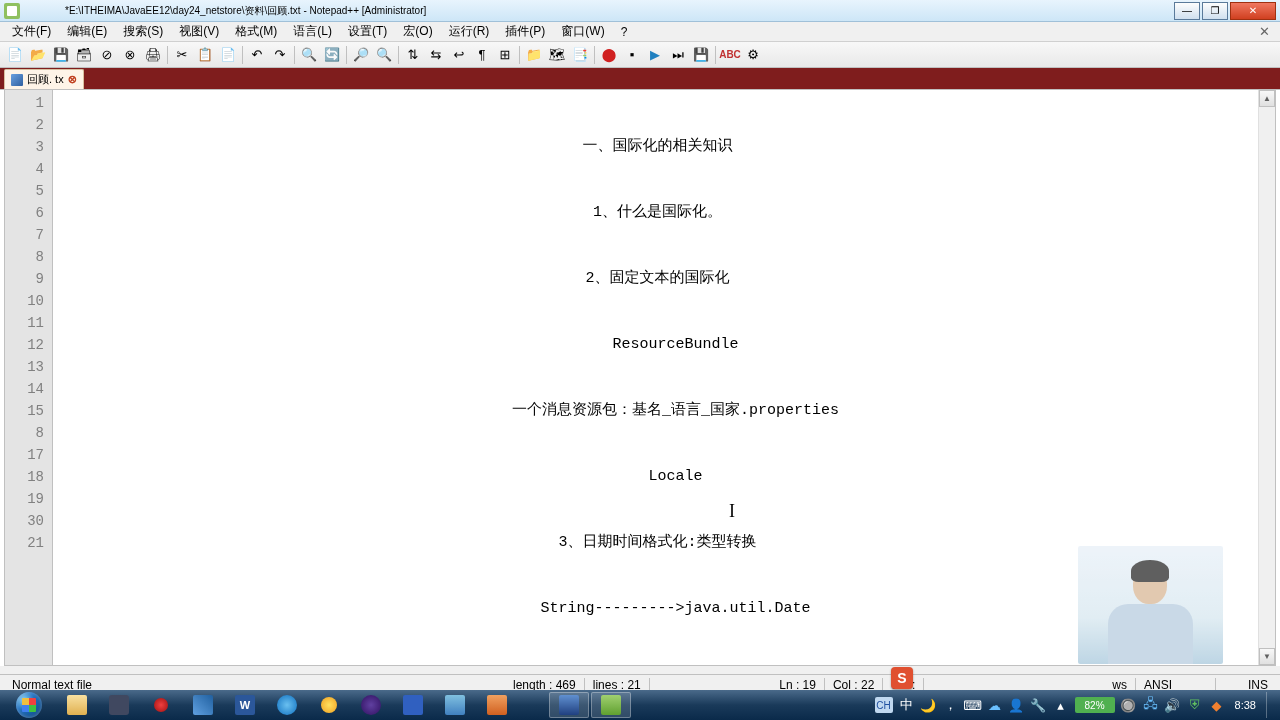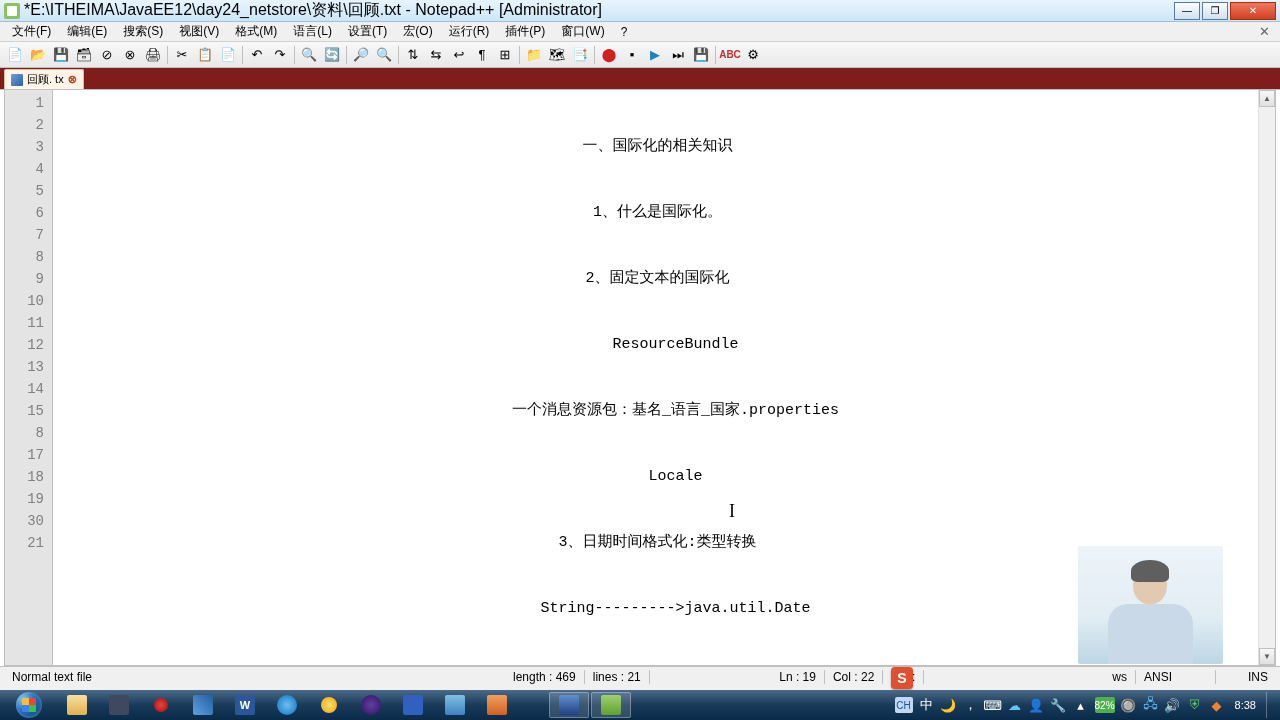--- a/index.html
+++ b/index.html
@@ -2,21 +2,21 @@
 <html><head>
 <meta charset="utf-8">
 <style>
 * { margin: 0; padding: 0; box-sizing: border-box; }
 body { font-family: "Microsoft YaHei", "Segoe UI", Tahoma, sans-serif; font-size: 12px; background: #f0f0f0; width: 1280px; height: 720px; overflow: hidden; position: relative; }
 
 
 .titlebar { height: 22px; background: linear-gradient(to bottom, #e8f4fd, #cde6f7); display: flex; align-items: center; padding: 0 4px; border-bottom: 1px solid #a0c0d8; }
 .titlebar .icon { width: 16px; height: 16px; background: #8fc060; border-radius: 2px; margin-right: 4px; position: relative; }
 .titlebar .icon::after { content: ''; position: absolute; left: 3px; top: 3px; width: 10px; height: 10px; background: #fff; border-radius: 1px; }
-.titlebar .title { flex: 1; color: #000; font-size: 16px; }
+.titlebar .title { flex: 1; color: #000; font-size: 10px; margin-left: 41px; }
 .winbtns { display: flex; gap: 2px; }
 .winbtn { width: 26px; height: 18px; border: 1px solid #5a7a9a; background: linear-gradient(to bottom, #fdfdfd, #d0e0ef); display: flex; align-items: center; justify-content: center; font-size: 10px; cursor: default; }
 .winbtn.close { background: linear-gradient(to bottom, #f07860, #d04020); color: #fff; border-color: #a03010; width: 46px; }
 
 
 .menubar { height: 20px; background: #f0f0f0; display: flex; align-items: center; padding: 0 4px; border-bottom: 1px solid #d0d0d0; }
 .menuitem { padding: 2px 8px; font-size: 12px; cursor: default; }
 .menubar .closex { margin-left: auto; padding: 0 6px; color: #666; font-size: 13px; }
 
 
@@ -34,21 +34,21 @@
 .editor { display: flex; height: 576px; background: #fff; position: relative; }
 .editor .inner { position: absolute; left: 4px; top: 0; right: 4px; bottom: 0; border: 1px solid #c0c0c0; border-top: none; display: flex; }
 .editor .scrollbar-v { width: 17px; background: #f0f0f0; border-left: 1px solid #e0e0e0; display: flex; flex-direction: column; }
 .editor .sbtn { height: 17px; background: linear-gradient(to bottom,#f8f8f8,#e0e0e0); border: 1px solid #c0c0c0; display: flex; align-items: center; justify-content: center; font-size: 8px; color: #606060; }
 .gutter { width: 48px; background: #e4e4e4; color: #808080; font-family: Consolas, "Courier New", monospace; font-size: 14px; text-align: right; padding-right: 8px; padding-top: 2px; line-height: 22px; border-right: 1px solid #c0c0c0; }
 .codearea { flex: 1; font-family: Consolas, "SimSun", "Courier New", monospace; font-size: 15px; padding-top: 2px; line-height: 22px; white-space: pre; position: relative; text-align: center; }
 .codeline { padding-left: 4px; height: 22px; }
 .text-cursor { position: absolute; left: 676px; top: 410px; font-size: 18px; color: #000; font-family: serif; pointer-events: none; }
 
 
-.statusbar { height: 20px; background: #f0f0f0; border-top: 1px solid #c0c0c0; display: flex; align-items: center; font-size: 12px; color: #000; padding: 0 4px; }
+.statusbar { height: 20px; background: #f0f0f0; border-top: 1px solid #c0c0c0; display: flex; align-items: center; font-size: 12px; color: #000; padding: 0 4px; margin-top: 8px; }
 .statusbar .seg { padding: 0 8px; border-right: 1px solid #c0c0c0; white-space: nowrap; }
 .statusbar .spacer { flex: 1; }
 
 
 .webcam { position: absolute; right: 57px; top: 546px; width: 145px; height: 118px; background: linear-gradient(to bottom,#e8f0f8 0%, #d8e8f0 60%, #a8c8dc 100%); opacity: 0.75; border-radius: 2px; }
 .webcam .head { position: absolute; left: 55px; top: 18px; width: 34px; height: 40px; background: #d9b896; border-radius: 50% 50% 45% 45%; }
 .webcam .hair { position: absolute; left: 53px; top: 14px; width: 38px; height: 22px; background: #2a2a2a; border-radius: 50% 50% 20% 20%; }
 .webcam .body { position: absolute; left: 30px; top: 58px; width: 85px; height: 60px; background: #b8cde0; border-radius: 20px 20px 0 0; }
 
 
@@ -270,21 +270,21 @@
   <div class="tray">
     <div class="trayicon" style="background:#c0d8f0;color:#2050a0;border-radius:2px;font-size:10px;width:18px">CH</div>
     <div class="trayicon" style="color:#fff">中</div>
     <div class="trayicon">🌙</div>
     <div class="trayicon" style="color:#fff">，</div>
     <div class="trayicon">⌨</div>
     <div class="trayicon" style="color:#6ac0ff">☁</div>
     <div class="trayicon" style="color:#6ac0ff">👤</div>
     <div class="trayicon">🔧</div>
     <div class="trayicon" style="color:#fff">▴</div>
-    <div class="trayicon" style="background:#50b050;color:#fff;border-radius:2px;width:auto;padding:0 0;font-size:10px">82%</div>
+    <div class="trayicon" style="background:#50b050;color:#fff;border-radius:2px;width:auto;padding:0 10px;font-size:10px">82%</div>
     <div class="trayicon">🔘</div>
     <div class="trayicon" style="color:#6ac0ff">🖧</div>
     <div class="trayicon">🔊</div>
     <div class="trayicon" style="color:#60c060">⛨</div>
     <div class="trayicon" style="color:#f08030">◆</div>
     <div class="clock">8:38</div>
     <div style="width:8px;height:26px;border-left:1px solid rgba(255,255,255,0.3)"></div>
   </div>
 </div>
 

